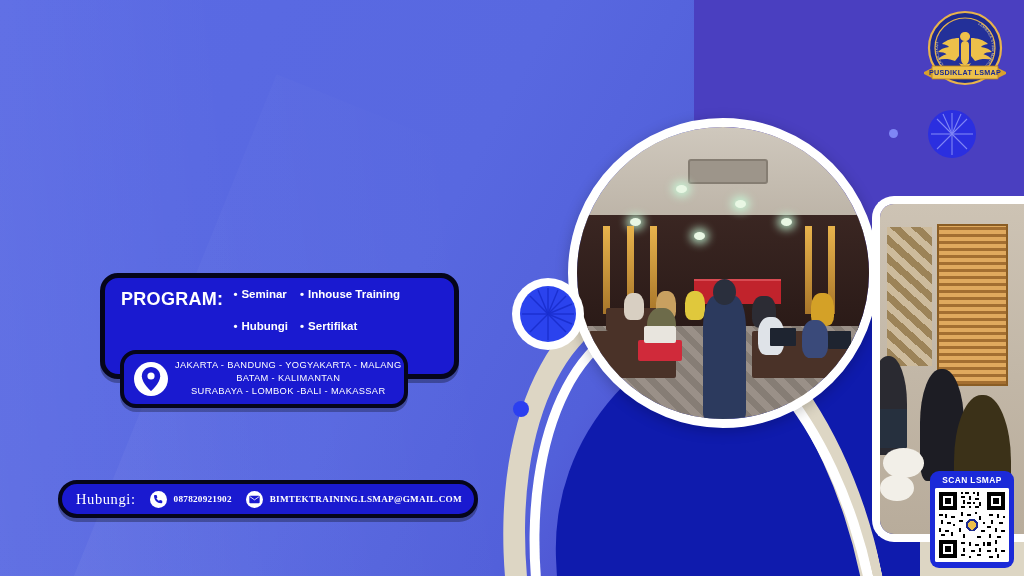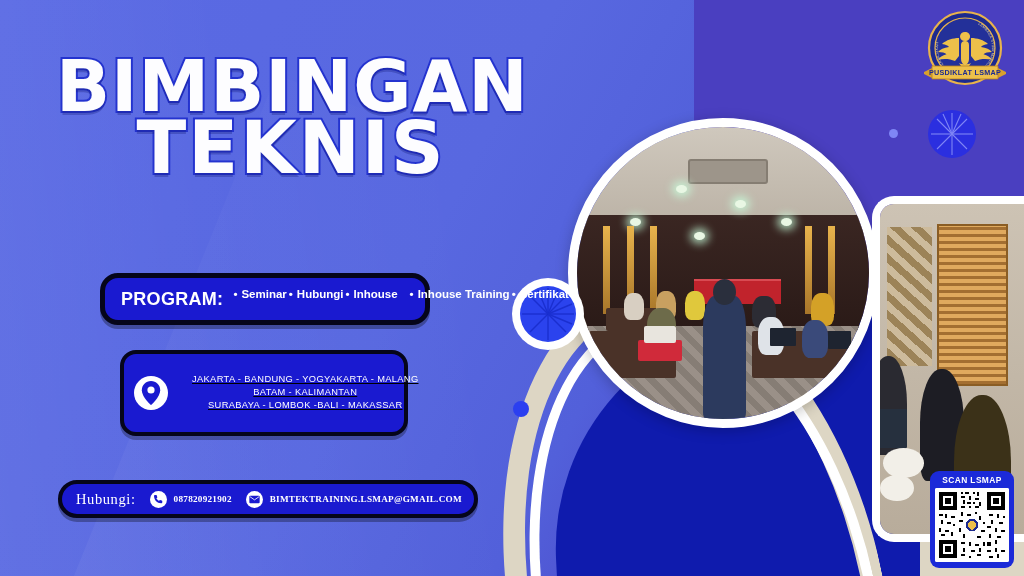--- a/index.html
+++ b/index.html
@@ -248,63 +248,62 @@
     color: #fdfdff;
     -webkit-text-stroke: 4px #2433cf;
     paint-order: stroke fill;
     text-shadow: 0 4px 0 rgba(20,25,120,0.30);
   }
   .headline-line.l2 { font-size: 73px; letter-spacing: 2px; }
 
   
   .program-box {
     position: absolute; left: 100px; top: 273px;
-    width: 330px;
+    width: 359px;
     background: #1a1ad0;
     border: 5px solid #05051a;
     border-radius: 18px;
     padding: 9px 0 10px 16px;
     box-sizing: border-box;
     display: flex;
     align-items: flex-start;
     gap: 10px;
     box-shadow: 0 4px 0 rgba(0,0,0,0.30);
   }
   .program-label {
     color: #ffffff;
     font-size: 18px;
     font-weight: bold;
     letter-spacing: 0.3px;
     padding-top: 2px;
     white-space: nowrap;
   }
   .program-cols { display: flex; gap: 12px; padding-top: 1px; }
-  .program-col { display: flex; flex-direction: row; gap: 2px; }
+  .program-col { display: flex; flex-direction: column; gap: 20px; }
   .program-item {
     color: #ffffff;
     font-size: 11.5px;
     font-weight: bold;
     white-space: nowrap;
   }
   .program-item .bullet { margin-right: 4px; }
 
   
   .location-box {
     position: absolute; left: 120px; top: 350px;
     width: 288px;
     background: #1a1ad0;
     border: 4px solid #05051a;
     border-radius: 16px;
-    padding: 19px 10px;
+    padding: 5px 10px;
     box-sizing: border-box;
     display: flex;
     align-items: center;
-    gap: 24px;
+    gap: 7px;
     box-shadow: 0 4px 0 rgba(0,0,0,0.28);
-    text-decoration: underline;
   }
   .pin-icon {
     flex: 0 0 auto;
     width: 34px; height: 34px;
     background: #ffffff;
     border-radius: 50%;
     display: flex; align-items: center; justify-content: center;
   }
   .location-lines { flex: 1; text-align: center; }
   .location-line {
@@ -488,24 +487,20 @@
         <line x1="26" y1="26" x2="35" y2="6"></line>
           <line x1="26" y1="26" x2="17" y2="6"></line>
       </g>
     </svg>
   </div>
 
   <div class="dot-accent" style="left:513px; top:401px; width:16px; height:16px;"></div>
   <div class="dot-accent" style="left:889px; top:129px; width:9px;  height:9px; background:#7f86f5;"></div>
 
 
-  <div class="headline">
-    <span class="headline-line l1">BIMBINGAN</span>
-    <span class="headline-line l2">TEKNIS</span>
-  </div>
 
   <div class="program-box">
     <div class="program-label">PROGRAM:</div>
     <div class="program-cols">
       <div class="program-col">
         <div class="program-item"><span class="bullet">•</span><span>Seminar</span></div>
         <div class="program-item"><span class="bullet">•</span><span>Hubungi</span></div>
         <div class="program-item"><span class="bullet">•</span><span>Inhouse</span></div>
       </div>
       <div class="program-col">

